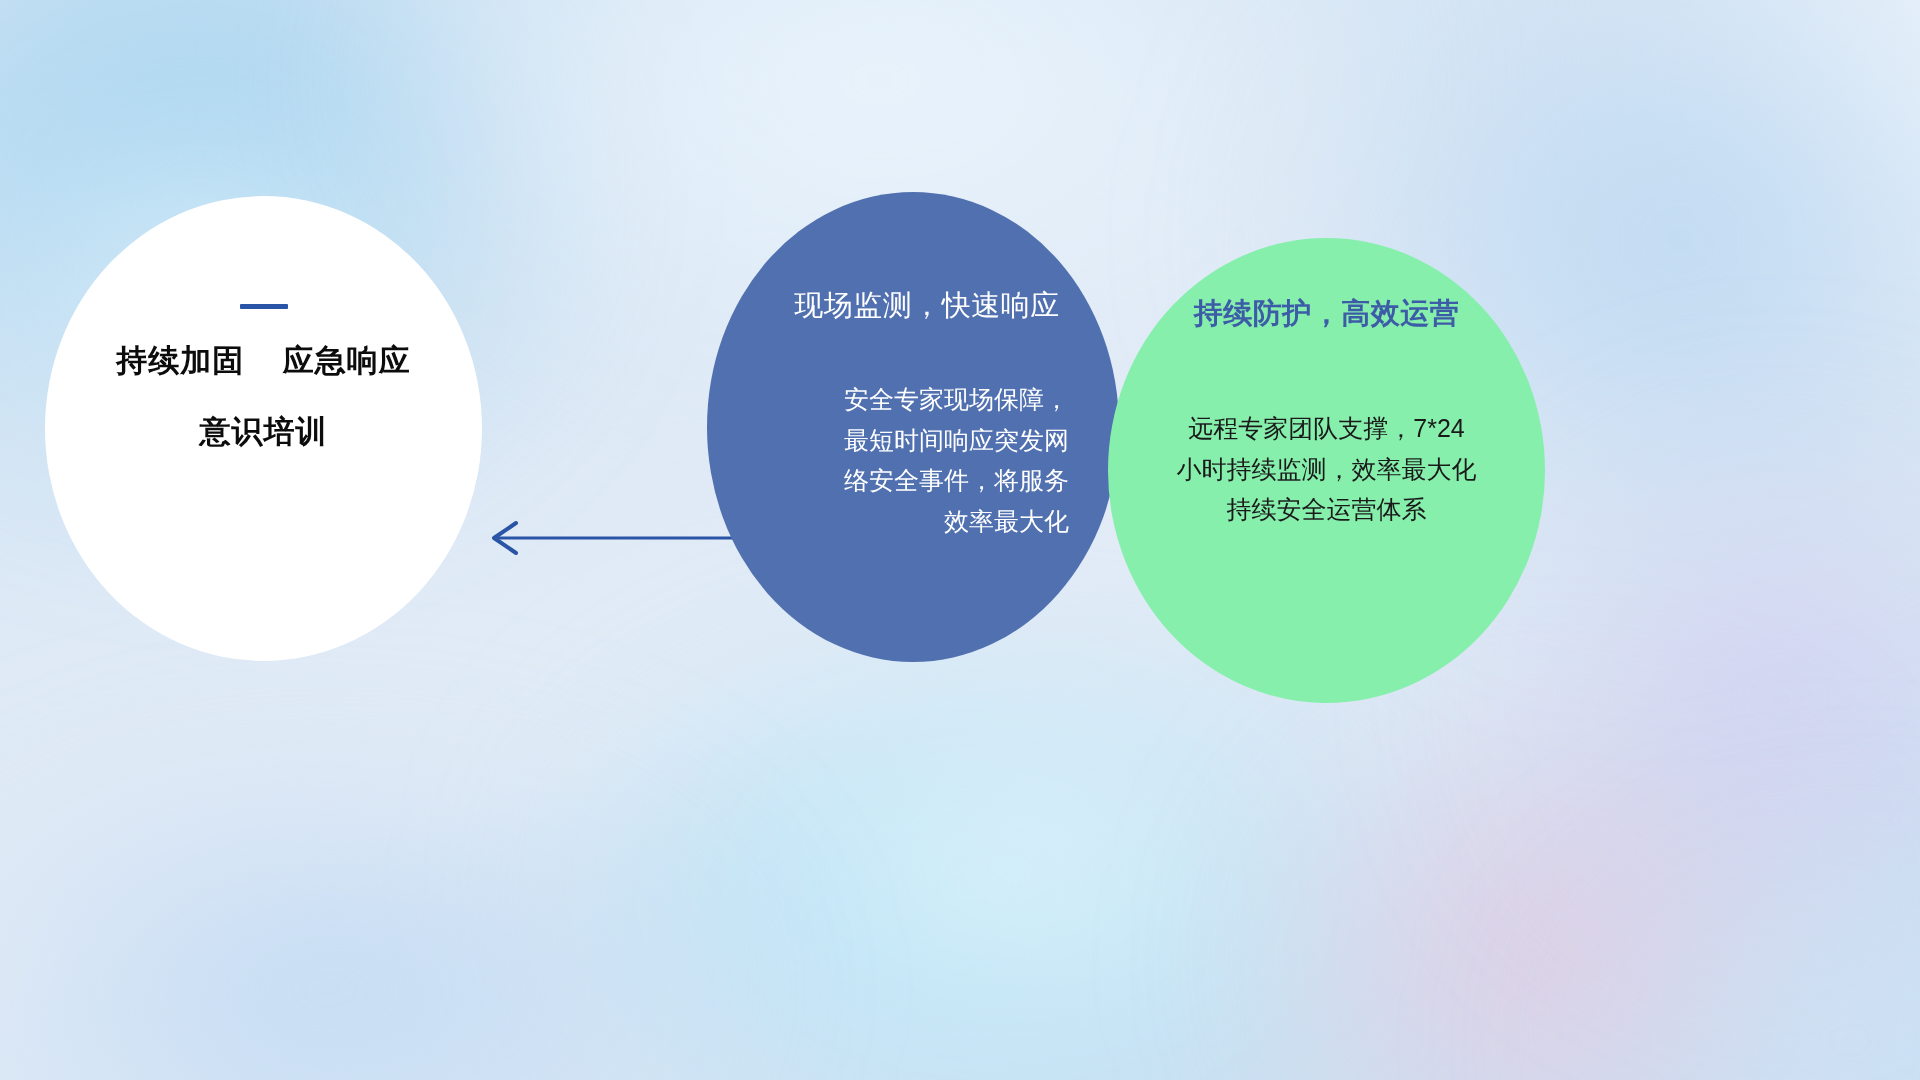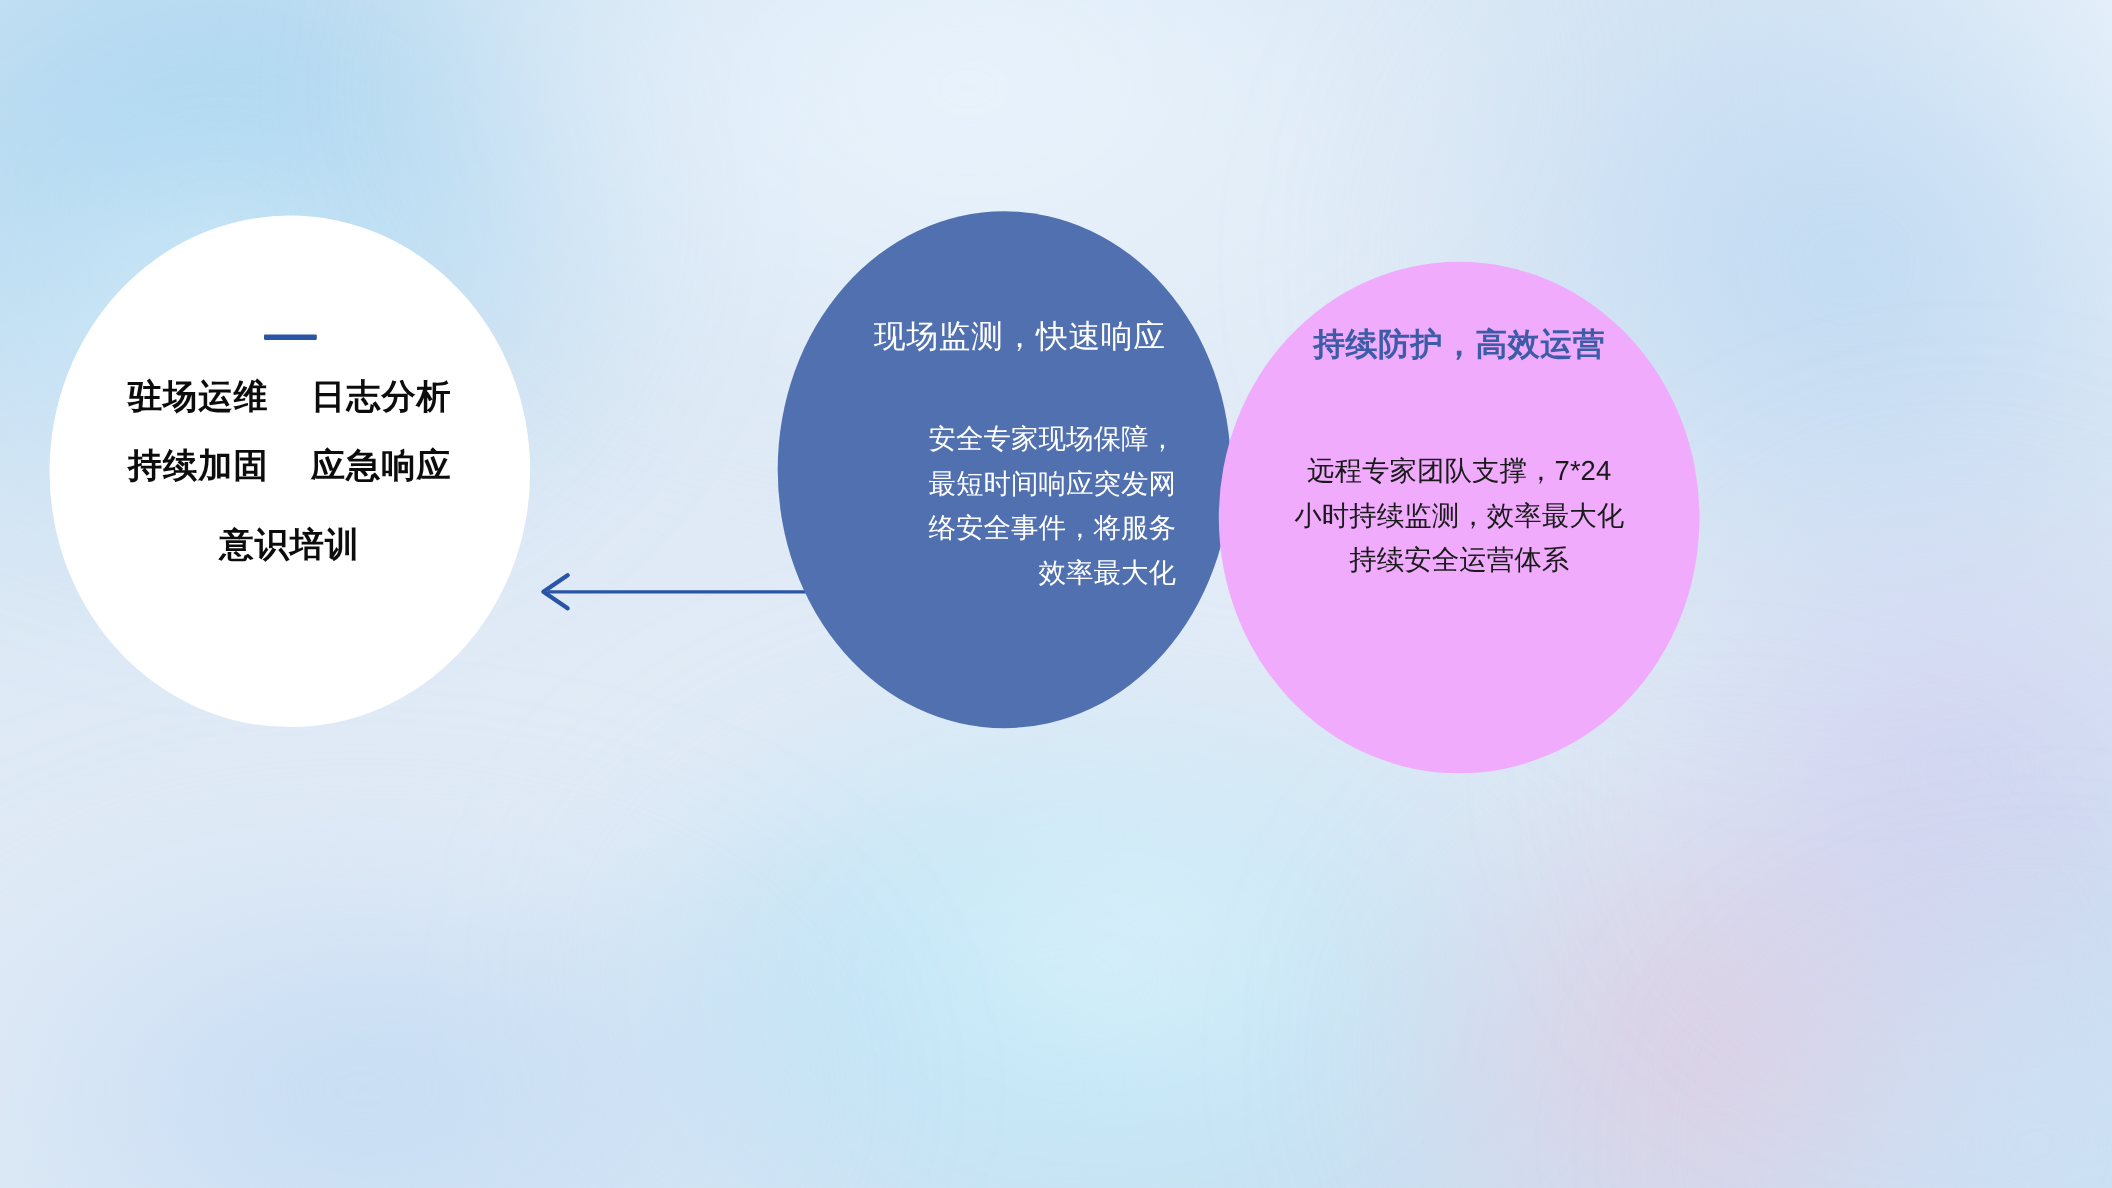--- a/index.html
+++ b/index.html
@@ -167,21 +167,21 @@
     width: 300px;
     position: relative;
     left: 6px;
   }
 
   .circle-right {
     left: 1108px;
     top: 238px;
     width: 437px;
     height: 465px;
-    background: #f0abfc;
+    background: #86efac;
     display: flex;
     flex-direction: column;
     align-items: center;
     padding-top: 56px;
     box-sizing: border-box;
     z-index: 3;
   }
   .right-title {
     font-size: 29px;
     font-weight: 700;
@@ -236,21 +236,20 @@
     <div class="mid-body">
       <div>安全专家现场保障，</div>
       <div>最短时间响应突发网</div>
       <div>络安全事件，将服务</div>
       <div>效率最大化</div>
     </div>
   </div>
 
   <div class="circle circle-left">
     <div class="dash"></div>
-    <div class="left-line">驻场运维    日志分析</div>
     <div class="left-line">持续加固    应急响应</div>
     <div class="left-line last">意识培训</div>
   </div>
 
   <div class="circle circle-right">
     <div class="right-title">持续防护，高效运营</div>
     <div class="right-body">
       <div>远程专家团队支撑，7*24</div>
       <div>小时持续监测，效率最大化</div>
       <div>持续安全运营体系</div>

